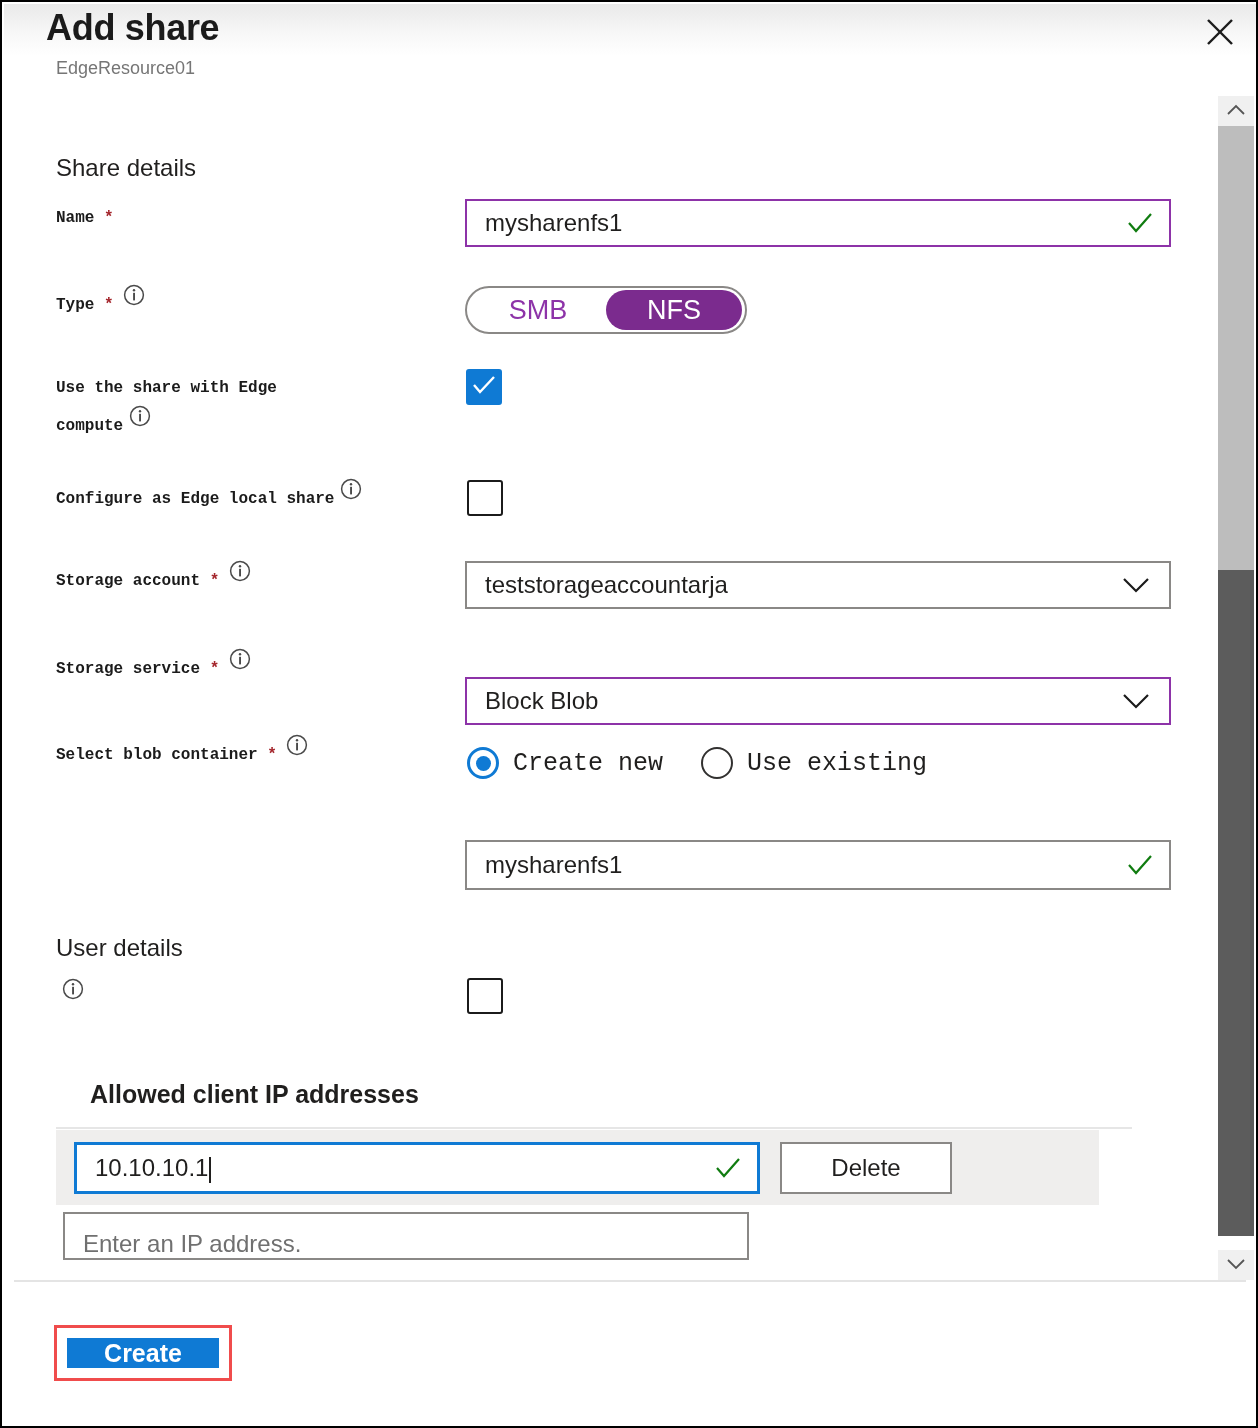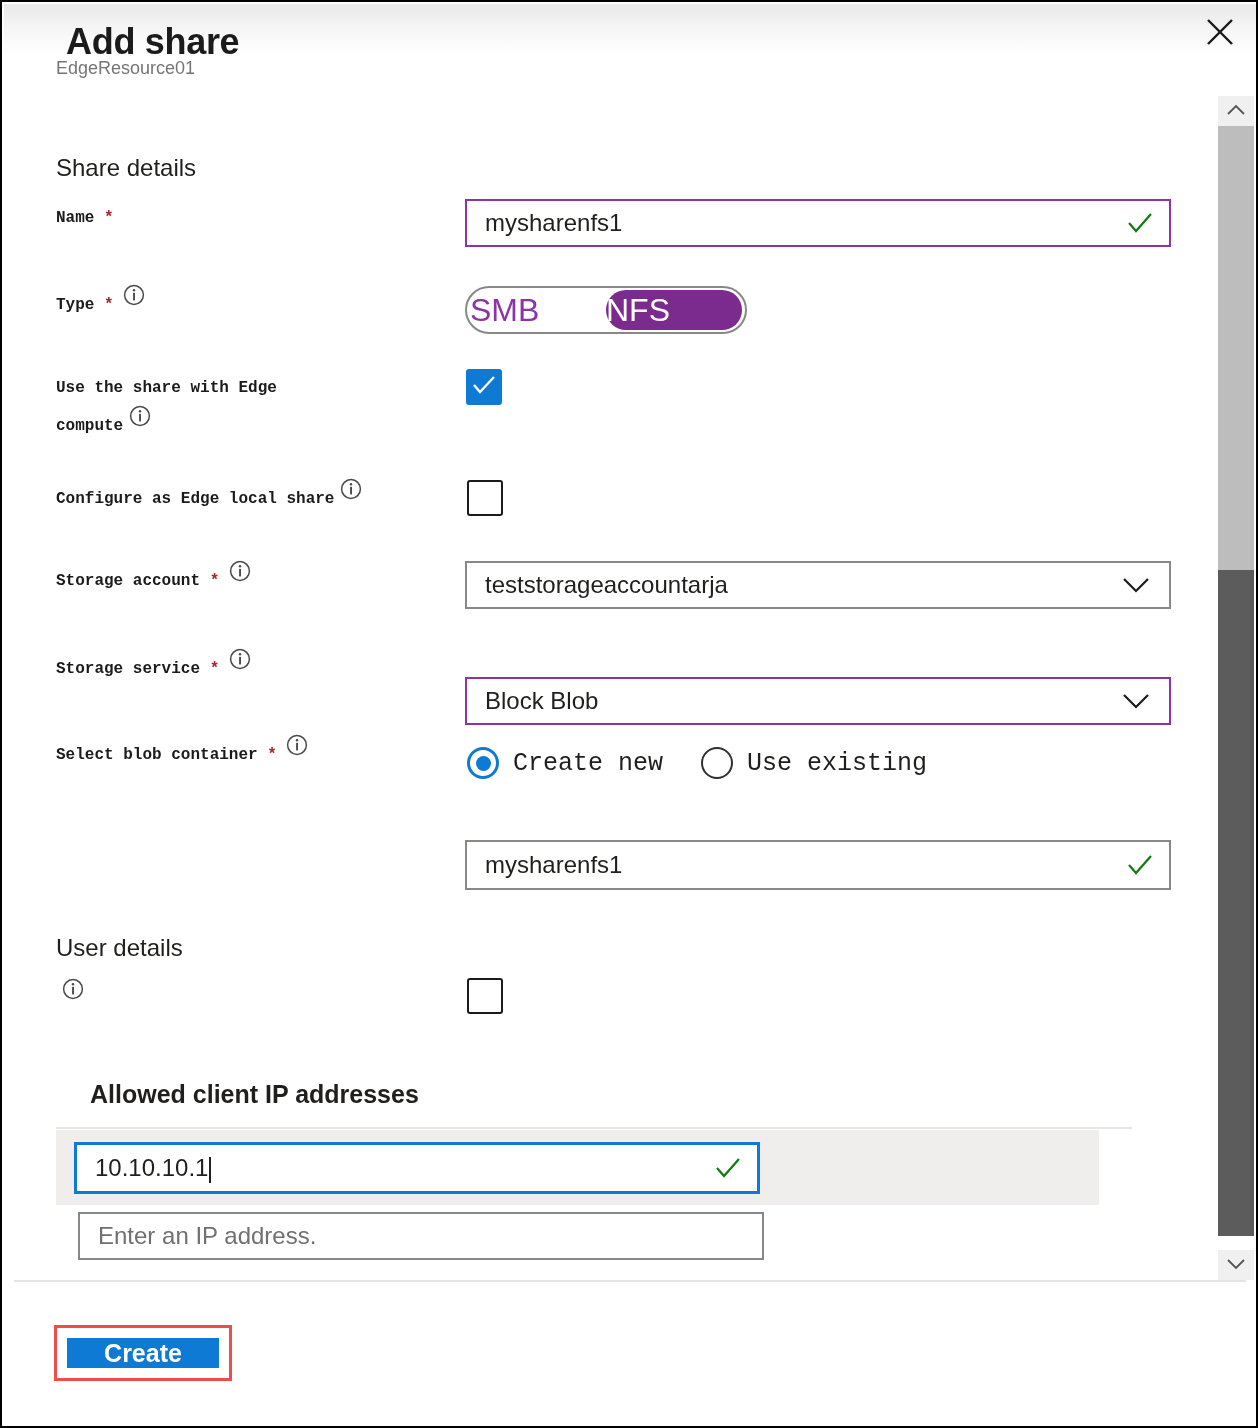--- a/index.html
+++ b/index.html
@@ -22,27 +22,26 @@
   
   .header-grad {
     position: absolute;
     left: 2px; top: 2px;
     width: 1254px;
     height: 52px;
     background: linear-gradient(to bottom, #e9e9e9 0%, #f7f7f7 55%, #ffffff 100%);
   }
   .title {
     position: absolute;
-    left: 64px; top: 5px;
+    left: 44px; top: 5px;
     font-size: 36px;
     font-weight: bold;
     color: #1b1b1b;
     letter-spacing: -0.3px;
     white-space: nowrap;
-    margin-top: 14px;
   }
   .subtitle {
     position: absolute;
     left: 54px; top: 56px;
     font-size: 18px;
     color: #767676;
     white-space: nowrap;
   }
   .close-btn {
     position: absolute;
@@ -128,22 +127,22 @@
     border: 2px solid #8a8886;
     border-radius: 28px;
     background: #ffffff;
     display: flex;
     align-items: center;
     padding: 3px;
     cursor: pointer;
   }
   .pill-opt {
     flex: 1;
-    text-align: left;
-    font-size: 32px;
+    text-align: center;
+    font-size: 27px;
     color: #8d33a8;
     border-radius: 26px;
     line-height: 40px;
     cursor: pointer;
     user-select: none;
   }
   .pill-opt.active {
     background: #7b2b8e;
     color: #ffffff;
   }
@@ -453,22 +452,23 @@
 
   <div class="tb tb-border-blue" style="left:72px; top:1140px; width:686px; height:52px;">
     <span class="tb-text"><span>10.10.10.1</span><span class="caretblink"></span></span>
     <span class="check-ok">
       <svg width="26" height="22" viewBox="0 0 26 22">
         <polyline points="2,11 9,19 24,2" fill="none" stroke="#107c10" stroke-width="2.2"></polyline>
       </svg>
     </span>
   </div>
 
-
-  <div class="tb tb-border-gray" style="left:76px; top:1210px; width:686px; height:48px;">
+  <div class="btn-secondary" style="left:778px; top:1140px; width:172px; height:52px;">Delete</div>
+
+  <div class="tb tb-border-gray" style="left:61px; top:1210px; width:686px; height:48px;align-items:flex-end;">
     <span class="tb-text placeholder">Enter an IP address.</span>
   </div>
 
   <div class="footer-line" style="left:12px; top:1278px; width:1232px;"></div>
 
   <div class="create-wrap" style="left:52px; top:1323px; width:178px; height:56px;">
     <button class="create-btn">Create</button>
   </div>
 
   <div class="sb">

